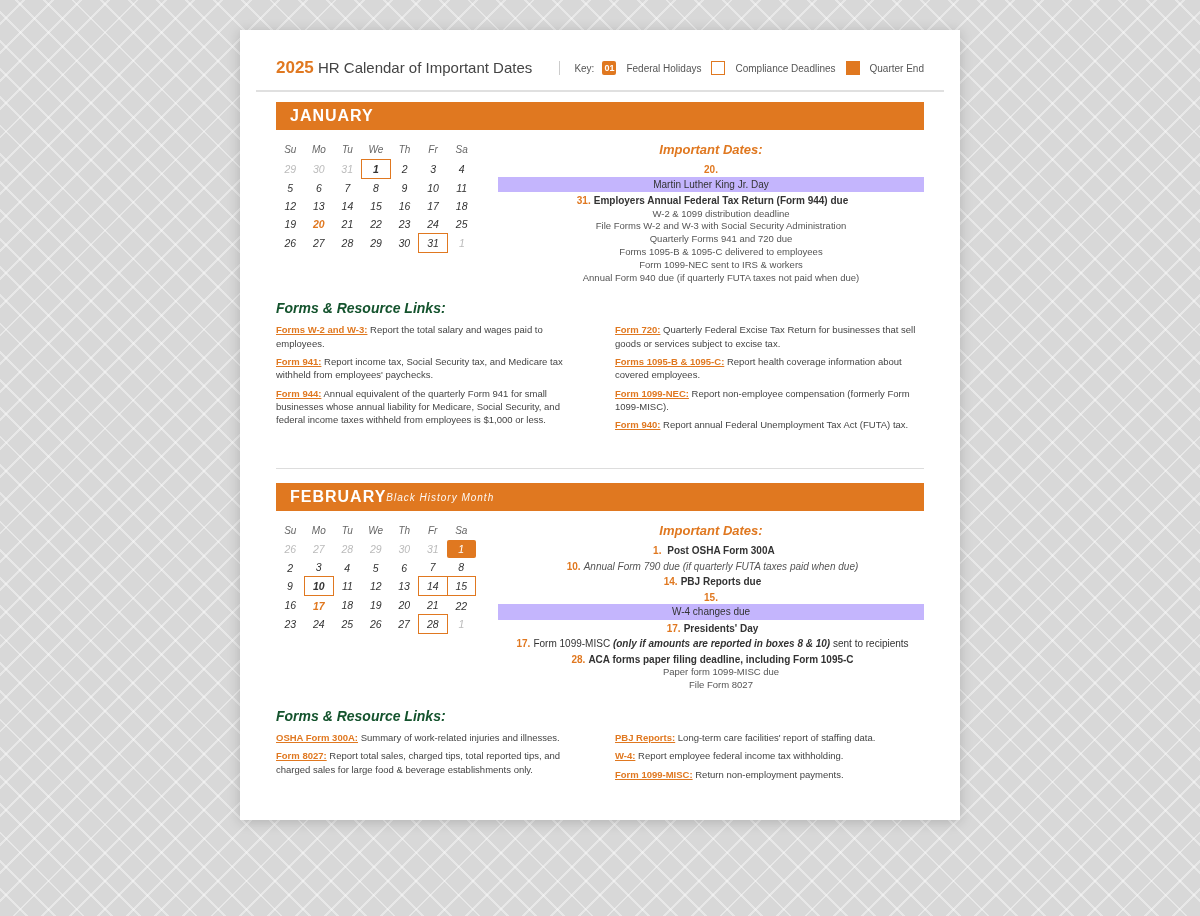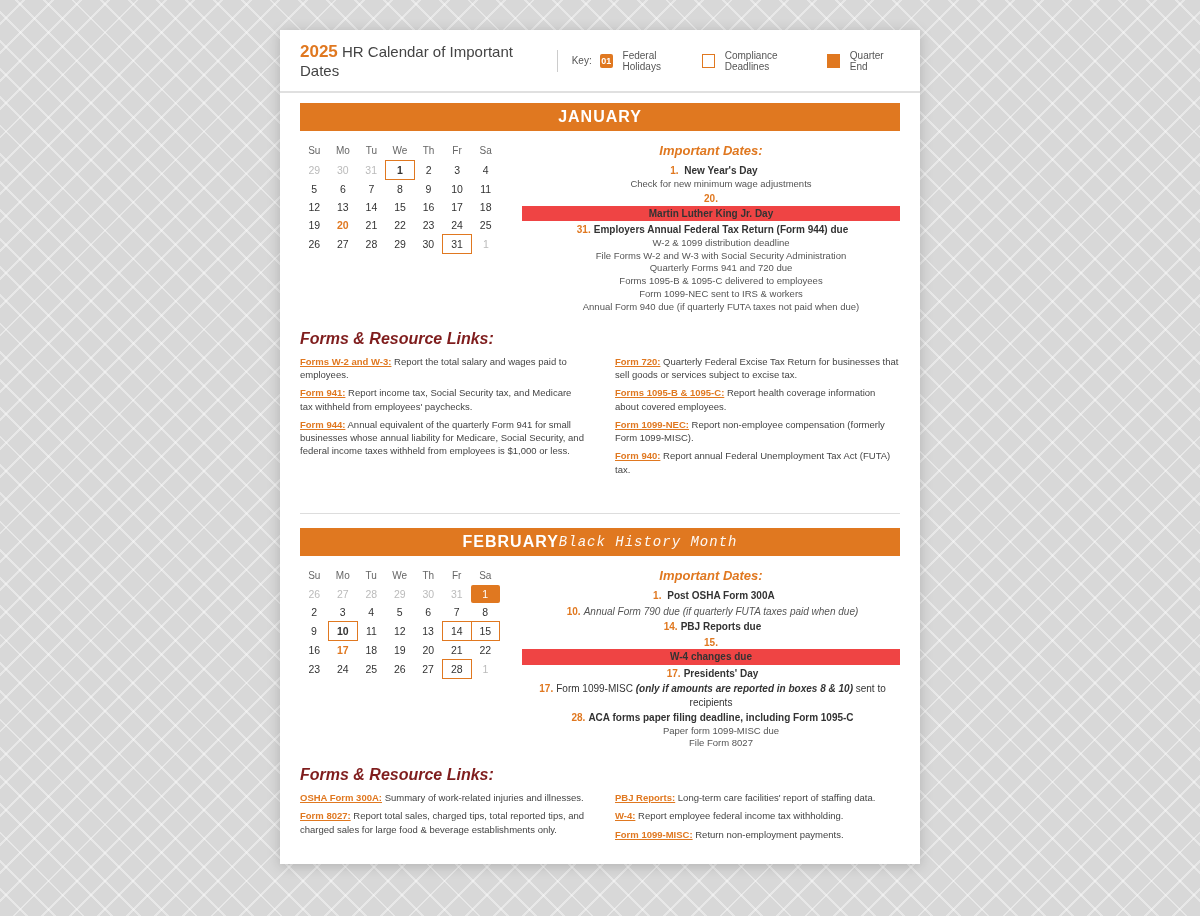--- a/index.html
+++ b/index.html
@@ -21,22 +21,22 @@
       );
       display: flex;
       justify-content: center;
       align-items: flex-start;
       min-height: 916px;
       padding: 30px 20px;
       font-family: Arial, Helvetica, sans-serif;
     }
     .page {
       background: white;
-      width: 640px;
-      padding: 0;
+      width: 720px;
+      padding: 16px;
       box-shadow: 0 2px 12px rgba(0,0,0,0.18);
     }
     
     .doc-header {
       display: flex;
       align-items: center;
       padding: 12px 20px;
       border-bottom: 2px solid #e0e0e0;
       gap: 16px;
     }
@@ -96,37 +96,37 @@
     .month-header {
       background: #e07820;
       color: white;
       font-size: 16px;
       font-weight: bold;
       letter-spacing: 1px;
       padding: 5px 14px;
       margin: 0 -0px 12px 0;
       display: flex;
       align-items: center;
-      justify-content: center;
+      justify-content: flex-start;
     }
     .month-subtitle {
-      font-size: 14px;
+      font-size: 10px;
       font-style: italic;
       font-weight: normal;
       color: rgba(255,255,255,0.95);
-      font-family: Liberation Mono, monospace;
     }
     .month-body {
       display: flex;
       gap: 22px;
     }
     
     .calendar {
       min-width: 200px;
       width: 200px;
+      font-style: italic;
     }
     .cal-grid {
       width: 100%;
       border-collapse: collapse;
       font-size: 10.5px;
     }
     .cal-grid th {
       color: #666;
       font-weight: normal;
       text-align: center;
@@ -186,32 +186,31 @@
       font-weight: bold;
       color: #333;
     }
     .date-list li .sub-item {
       display: block;
       padding-left: 20px;
       color: #555;
       font-size: 9.5px;
     }
     .highlighted-row {
-      background: #ef4444;
+      background: #c4b5fd;
       padding: 1px 3px;
       display: block;
-      font-weight: bold;
     }
     
     .forms-section {
       margin-top: 14px;
     }
     .forms-title {
-      color: #7f1d1d;
-      font-size: 16px;
+      color: #14532d;
+      font-size: 14px;
       font-style: italic;
       font-weight: bold;
       margin-bottom: 7px;
     }
     .forms-columns {
       display: flex;
       gap: 30px;
     }
     .forms-col {
       flex: 1;
@@ -319,21 +318,20 @@
                 <td class="boxed">31</td>
                 <td class="muted">1</td>
               </tr>
             </tbody>
         </table>
       </div>
 
       <div class="important-dates">
         <div class="important-title">Important Dates:</div>
         <ul class="date-list" id="jan-date-list">
-            <li><span class="day-num">1.</span><span class="day-label">New Year's Day</span><span class="sub-item">Check for new minimum wage adjustments</span></li>
             <li><span class="day-num">20.</span><span class="highlighted-row">Martin Luther King Jr. Day</span></li>
             <li><span class="day-num">31.</span><span class="day-label">Employers Annual Federal Tax Return (Form 944) due</span><span class="sub-item">W-2 &amp; 1099 distribution deadline</span><span class="sub-item">File Forms W-2 and W-3 with Social Security Administration</span><span class="sub-item">Quarterly Forms 941 and 720 due</span><span class="sub-item">Forms 1095-B &amp; 1095-C delivered to employees</span><span class="sub-item">Form 1099-NEC sent to IRS &amp; workers</span><span class="sub-item">Annual Form 940 due (if quarterly FUTA taxes not paid when due)</span></li>
           </ul>
       </div>
     </div>
 
     <div class="forms-section">
       <div class="forms-title">Forms &amp; Resource Links:</div>
       <div class="forms-columns">
         <div class="forms-col" id="jan-forms-right">

